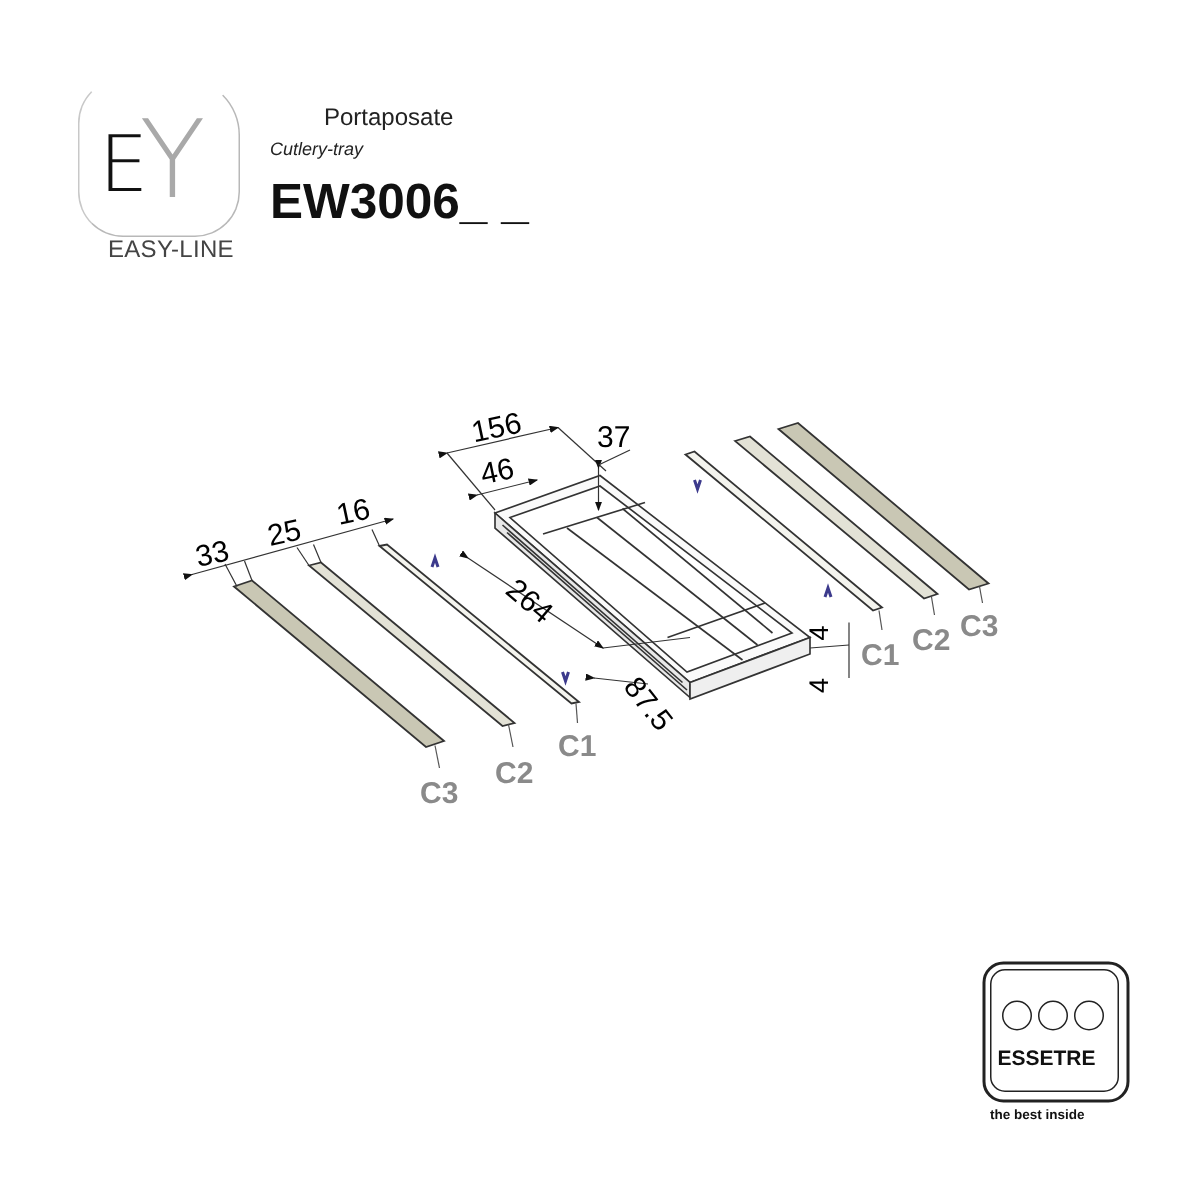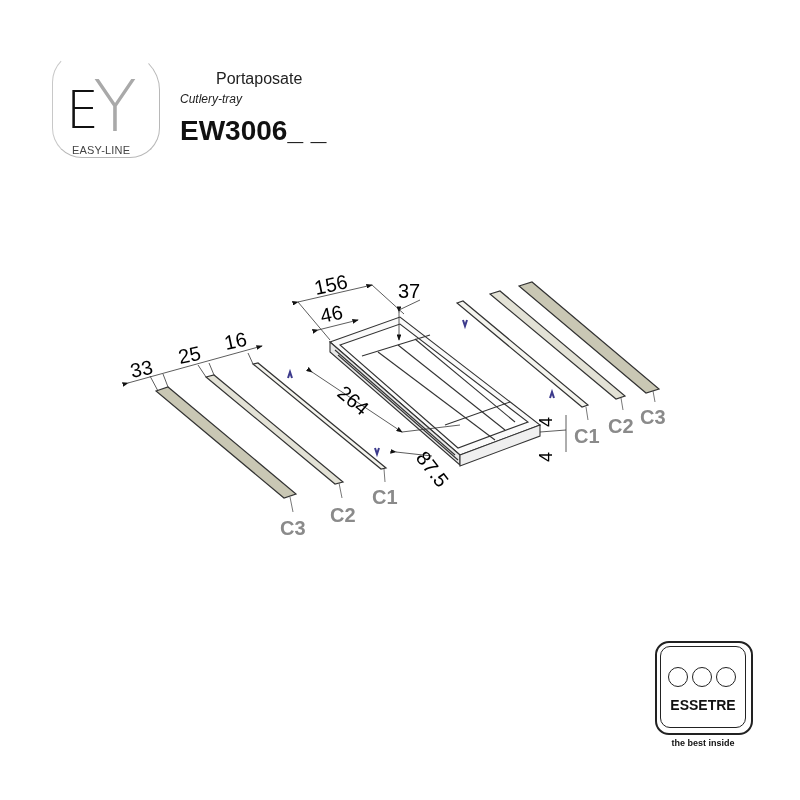--- a/index.html
+++ b/index.html
@@ -1,29 +1,29 @@
 <!DOCTYPE html>
 <html><head>
 <meta charset="utf-8">
 <style>
   html, body { margin:0; padding:0; background:#ffffff; }
   body { width:800px; height:800px; position:relative; overflow:hidden; font-family:"Liberation Sans", sans-serif; }
   .abs { position:absolute; }
   .logo-frame { left:52px; top:52px; width:106px; height:104px; border:1.5px solid #b8b8b8; border-radius:30px 38px 30px 30px; border-top-color:transparent; border-left-color:#c8c8c8; }
   .logo-e { left:66px; top:84px; font-size:52px; color:#111; font-family:"DejaVu Sans", sans-serif; font-weight:300; line-height:1; }
   .logo-y { left:93px; top:70px; font-size:72px; color:#a9a9a9; font-family:"DejaVu Sans", sans-serif; font-weight:300; line-height:1; }
-  .logo-caption { left:72px; top:144px; font-size:11px; color:#444; letter-spacing:0.2px; }
+  .logo-caption { left:72px; top:158px; font-size:16px; color:#444; letter-spacing:0.2px; }
   .t-it { left:180px; top:70px; font-size:16px; color:#222;margin-left:36px; }
   .t-en { left:180px; top:92px; font-size:12px; color:#222; font-style:italic; }
-  .t-code { left:180px; top:115px; font-size:28px; font-weight:bold; color:#111; }
+  .t-code { left:180px; top:115px; font-size:33px; font-weight:bold; color:#111; }
   .brand-box { left:655px; top:641px; width:94px; height:90px; border:2px solid #222; border-radius:14px; }
   .brand-inner { left:660px; top:646px; width:84px; height:80px; border:1.2px solid #222; border-radius:10px; }
   .brand-circle { width:18px; height:18px; border:1.6px solid #222; border-radius:50%; top:667px; }
-  .brand-name { left:665px; top:697px; width:76px; text-align:center; font-weight:bold; font-size:14px; color:#111; }
-  .brand-tag { left:660px; top:738px; width:86px; text-align:center; font-weight:bold; font-size:9px; color:#111; }
+  .brand-name { left:665px; top:697px; width:76px; text-align:left; font-weight:bold; font-size:14px; color:#111; }
+  .brand-tag { left:660px; top:738px; width:86px; font-weight:bold; font-size:9px; color:#111; }
   svg text { font-family:"Liberation Sans", sans-serif; }
 </style>
 </head>
 <body>
 
 <div class="abs logo-frame"></div>
 <div class="abs logo-e">E</div>
 <div class="abs logo-y">Y</div>
 <div class="abs logo-caption">EASY-LINE</div>
 

